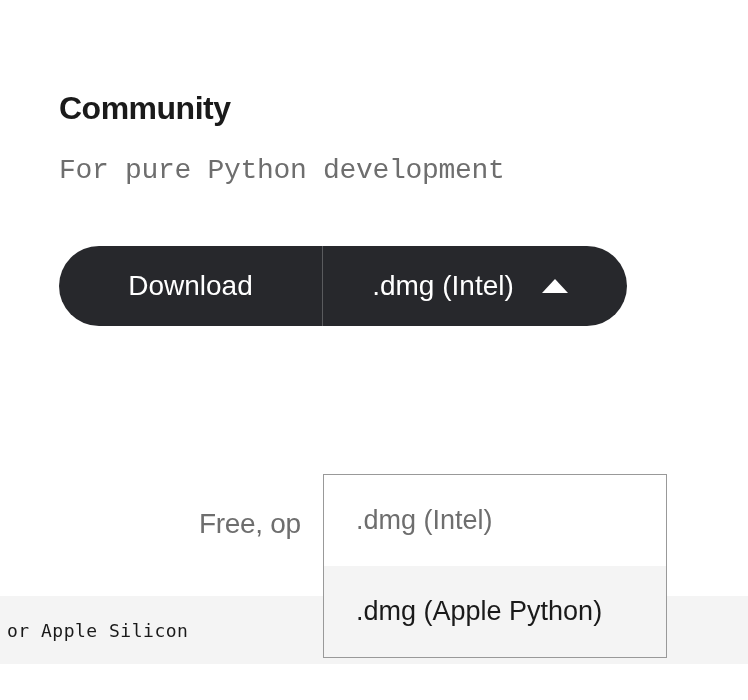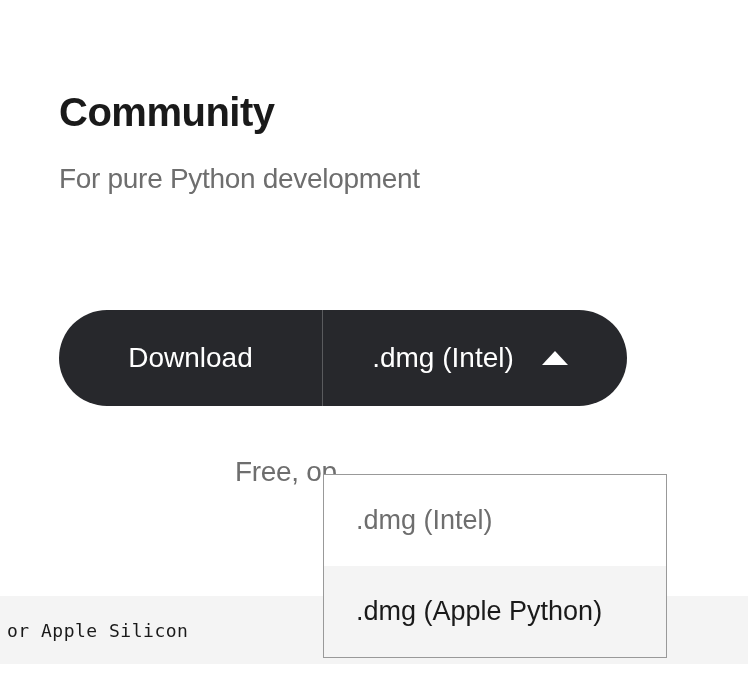--- a/index.html
+++ b/index.html
@@ -12,37 +12,38 @@
       background: #ffffff;
       width: 748px;
       height: 700px;
       position: relative;
       overflow: hidden;
     }
     .container {
       padding: 90px 0 0 59px;
     }
     .heading {
-      font-size: 40px;
+      font-size: 32px;
       font-weight: 700;
       color: #1a1a1a;
       margin-bottom: 28px;
       letter-spacing: -0.5px;
     }
     .subtitle {
       font-size: 28px;
       font-weight: 400;
       color: #6e6e6e;
       letter-spacing: -0.3px;
+      font-family: Liberation Mono, monospace;
     }
     .button-group {
       display: flex;
-      margin-top: 115px;
+      margin-top: 60px;
       width: 568px;
-      height: 96px;
+      height: 80px;
     }
     .download-btn {
       flex: 0 0 264px;
       background: #27282c;
       color: #ffffff;
       font-size: 28px;
       font-weight: 400;
       border: none;
       border-radius: 48px 0 0 48px;
       cursor: pointer;
@@ -69,25 +70,24 @@
     .chevron-up {
       width: 0;
       height: 0;
       border-left: 13px solid transparent;
       border-right: 13px solid transparent;
       border-bottom: 14px solid #ffffff;
     }
     .free-text {
       position: absolute;
       left: 199px;
-      top: 456px;
+      top: 508px;
       font-size: 28px;
       color: #6e6e6e;
       letter-spacing: -0.3px;
-      margin-left: 36px;
     }
     .banner {
       position: absolute;
       left: 0;
       top: 596px;
       width: 748px;
       height: 68px;
       background: #f4f4f4;
       display: flex;
       align-items: center;

